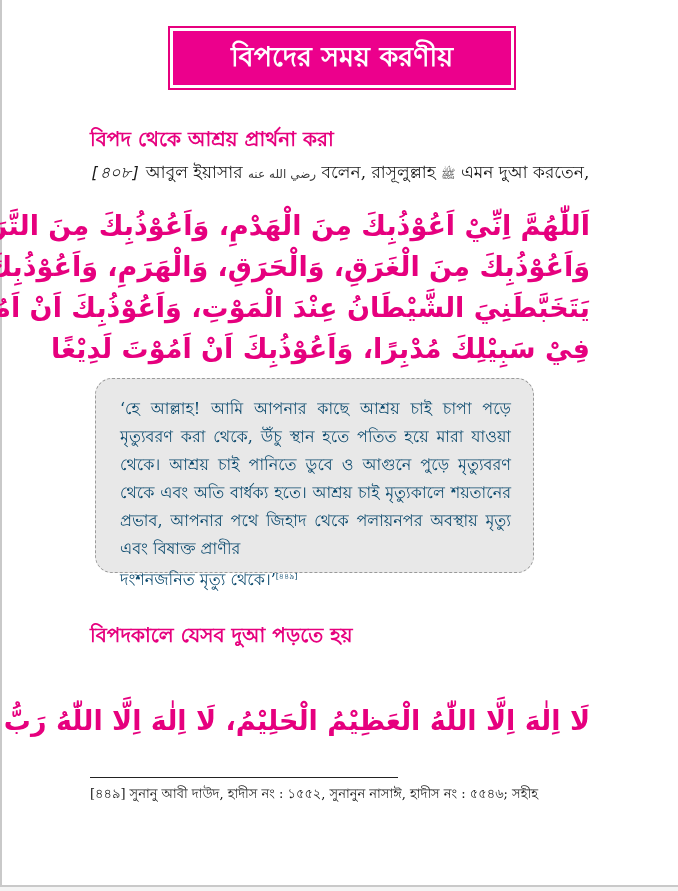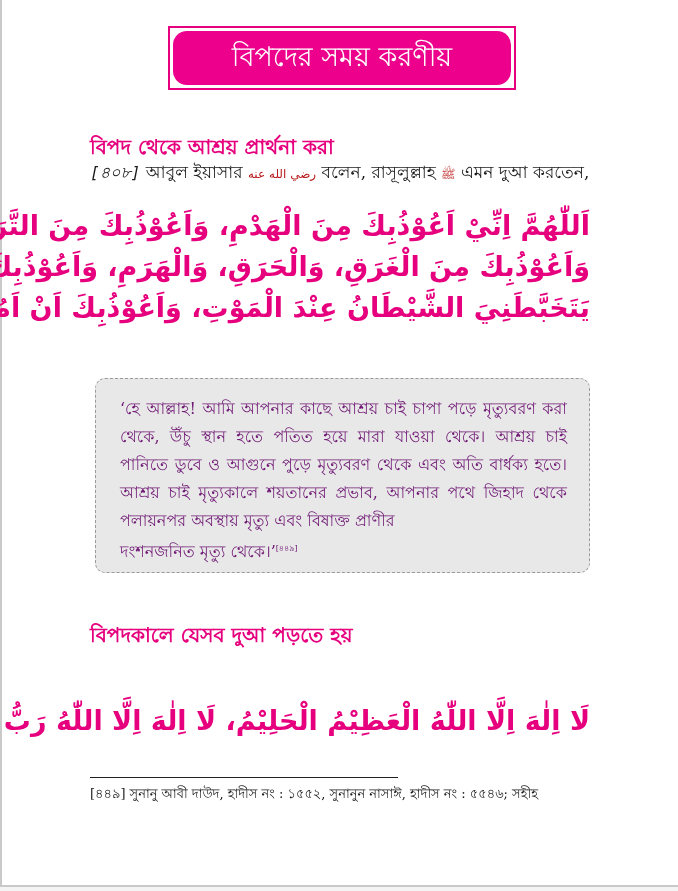--- a/index.html
+++ b/index.html
@@ -27,70 +27,69 @@
       border: 2px solid #e6007e;
       box-sizing: border-box;
       padding: 3px;
       background: #fff;
     }
     .title-inner {
       width: 100%; height: 100%;
       background: #ec008c;
       display: flex; align-items: center; justify-content: center;
       color: #ffffff;
-      font-weight: normal;
+      font-weight: bold;
       font-size: 27px;
-      border-radius: 14px;
     }
     .section-heading {
       position: absolute;
       left: 88px;
       color: #e6007e;
       font-size: 20px;
       font-weight: bold;
       white-space: nowrap;
     }
     .para {
       position: absolute;
       left: 88px;
       width: 500px;
       color: #1a1a1a;
       font-family: "DejaVu Serif", serif;
       font-size: 17px;
       line-height: 30px;
       text-align: justify;
     }
     .hadith-num { font-family: "DejaVu Sans Mono", monospace; font-size: 16px; font-style: italic; }
-    .honor { font-size: 12px; color: #b91c1c; vertical-align: middle; }
+    .honor { font-size: 12px; color: #404040; vertical-align: middle; }
     .arabic {
       position: absolute;
       left: 88px;
       width: 500px;
       direction: rtl;
       text-align: center;
       color: #e6007e;
       font-family: "DejaVu Sans", sans-serif;
       font-size: 27px;
       font-weight: bold;
       line-height: 41px;
     }
     .arabic .line { display: block; white-space: nowrap; }
     .quote-box {
       position: absolute;
       left: 93px; top: 378px;
-      width: 495px; height: 195px;
+      width: 439px; height: 195px;
       box-sizing: border-box;
       background: #e8e8e8;
       border: 1.5px dashed #9a9a9a;
-      border-radius: 10px;
+      border-radius: 17px;
       padding: 16px 22px 10px 24px;
       font-family: "DejaVu Serif", serif;
       font-size: 16px;
       line-height: 28px;
-      color: #701a75;
+      color: #0c4a6e;
       text-align: justify;
     }
     .quote-box .last { text-align: left; display: block; }
     .fn-ref { font-size: 8px; vertical-align: super; }
     .fn-rule {
       position: absolute;
       left: 88px; top: 777px;
       width: 308px; height: 0;
       border-top: 1px solid #222;
     }
@@ -105,35 +104,36 @@
   </style>
 </head>
 <body>
 
 <div class="page">
 
   <div class="title-outer">
     <div class="title-inner">বিপদের সময় করণীয়</div>
   </div>
 
-  <div class="section-heading" style="top:132px;">বিপদ থেকে আশ্রয় প্রার্থনা করা</div>
+  <div class="section-heading" style="top:124px;">বিপদ থেকে আশ্রয় প্রার্থনা করা</div>
 
   <div class="para" style="top:157px;">
     <span class="hadith-num">[৪০৮]</span>
     <span>আবুল ইয়াসার</span>
     <span class="honor">رضي الله عنه</span>
     <span>বলেন, রাসূলুল্লাহ</span>
     <span class="honor">ﷺ</span>
     <span>এমন দুআ করতেন,</span>
   </div>
 
   <div class="arabic" style="top:205px;">
     <span class="line">اَللّٰهُمَّ اِنِّيْ اَعُوْذُبِكَ مِنَ الْهَدْمِ، وَاَعُوْذُبِكَ مِنَ التَّرَدِّيْ،</span>
     <span class="line">وَاَعُوْذُبِكَ مِنَ الْغَرَقِ، وَالْحَرَقِ، وَالْهَرَمِ، وَاَعُوْذُبِكَ اَنْ</span>
     <span class="line">يَتَخَبَّطَنِيَ الشَّيْطَانُ عِنْدَ الْمَوْتِ، وَاَعُوْذُبِكَ اَنْ اَمُوْتَ</span>
+    <span class="line">فِيْ سَبِيْلِكَ مُدْبِرًا، وَاَعُوْذُبِكَ اَنْ اَمُوْتَ لَدِيْغًا</span>
   </div>
 
   <div class="quote-box">
     <span>‘হে আল্লাহ! আমি আপনার কাছে আশ্রয় চাই চাপা পড়ে মৃত্যুবরণ</span>
     <span>করা থেকে, উঁচু স্থান হতে পতিত হয়ে মারা যাওয়া থেকে। আশ্রয়</span>
     <span>চাই পানিতে ডুবে ও আগুনে পুড়ে মৃত্যুবরণ থেকে এবং অতি</span>
     <span>বার্ধক্য হতে। আশ্রয় চাই মৃত্যুকালে শয়তানের প্রভাব, আপনার</span>
     <span>পথে জিহাদ থেকে পলায়নপর অবস্থায় মৃত্যু এবং বিষাক্ত প্রাণীর</span>
     <span class="last"><span>দংশনজনিত মৃত্যু থেকে।’</span><span class="fn-ref">[৪৪৯]</span></span>
   </div>

